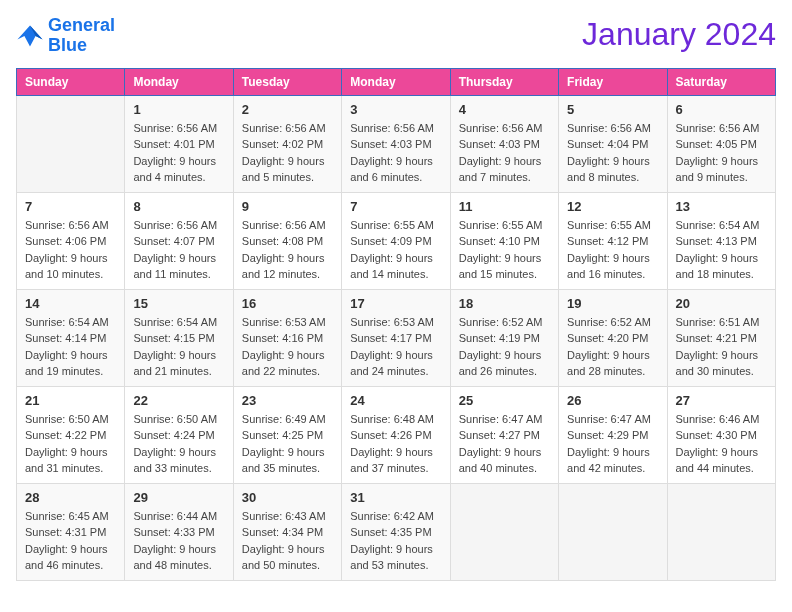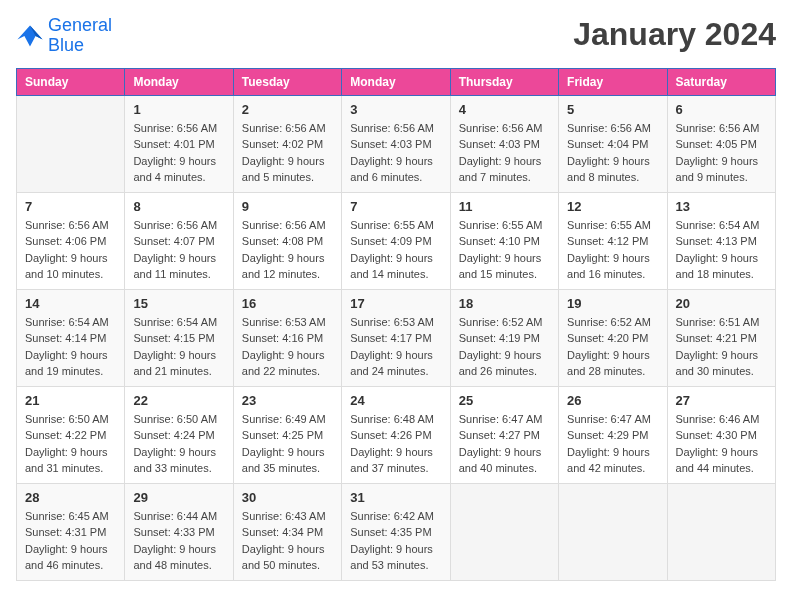--- a/index.html
+++ b/index.html
@@ -16,38 +16,38 @@
       align-items: flex-start;
       margin-bottom: 12px;
     }
     .logo {
       display: flex;
       align-items: center;
       gap: 4px;
     }
     .logo-text {
       font-size: 18px;
-      font-weight: normal;
+      font-weight: bold;
       color: #333;
       line-height: 1.1;
     }
     .logo-text span {
       color: #1a73e8;
     }
     .logo-bird {
       width: 28px;
       height: 28px;
     }
     .title-block {
       text-align: right;
     }
     .month-title {
       font-size: 32px;
-      font-weight: 700;
-      color: #404040;
+      font-weight: 400;
+      color: #6d28d9;
     }
     .subtitle {
       font-size: 14px;
       color: #555;
     }
     table {
       width: 100%;
       border-collapse: collapse;
       font-size: 11px;
     }

